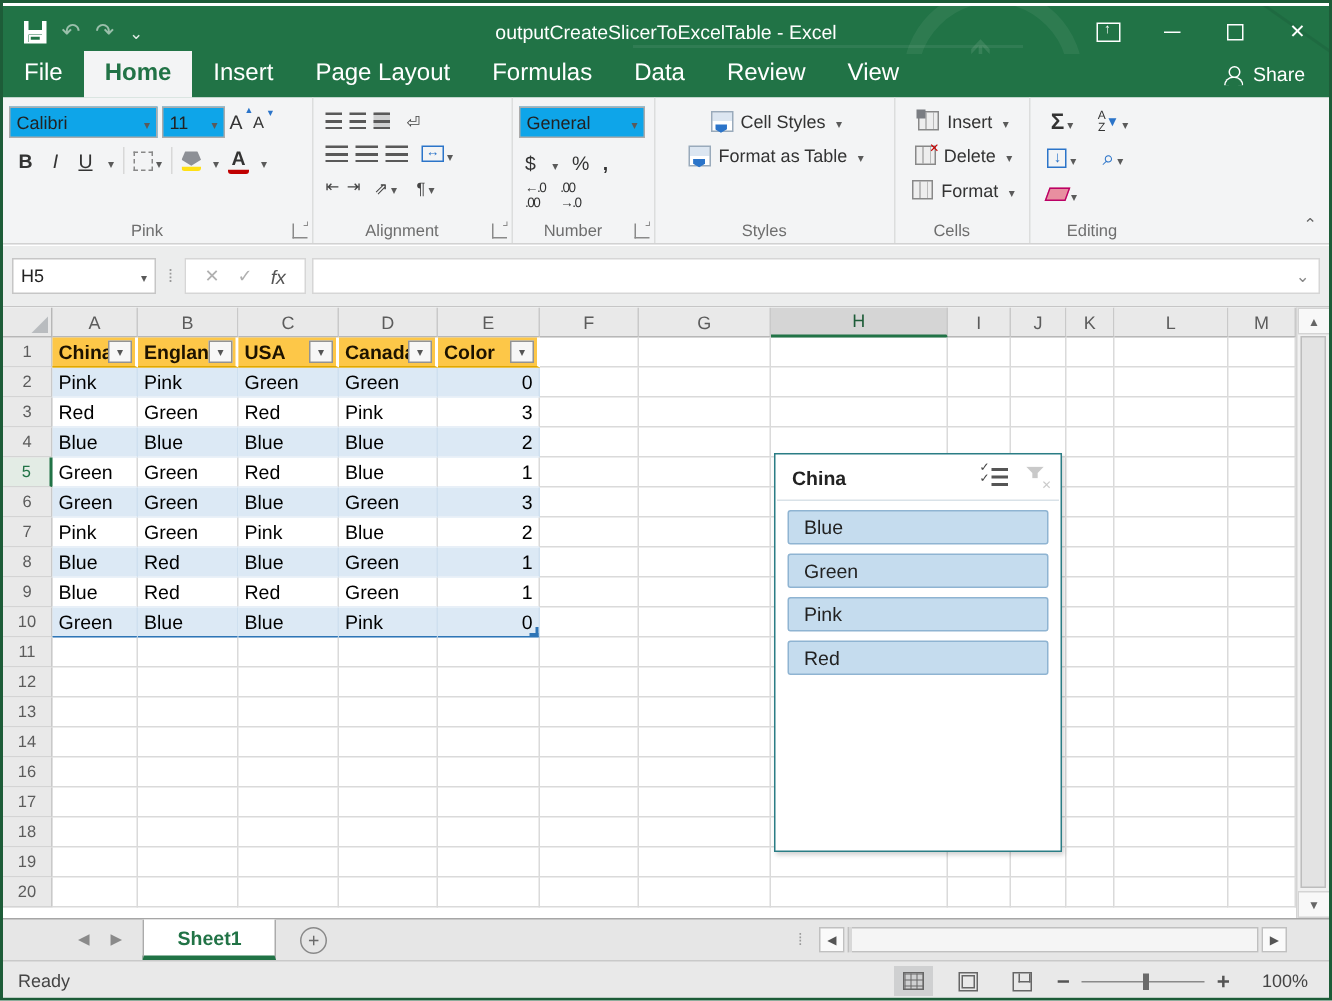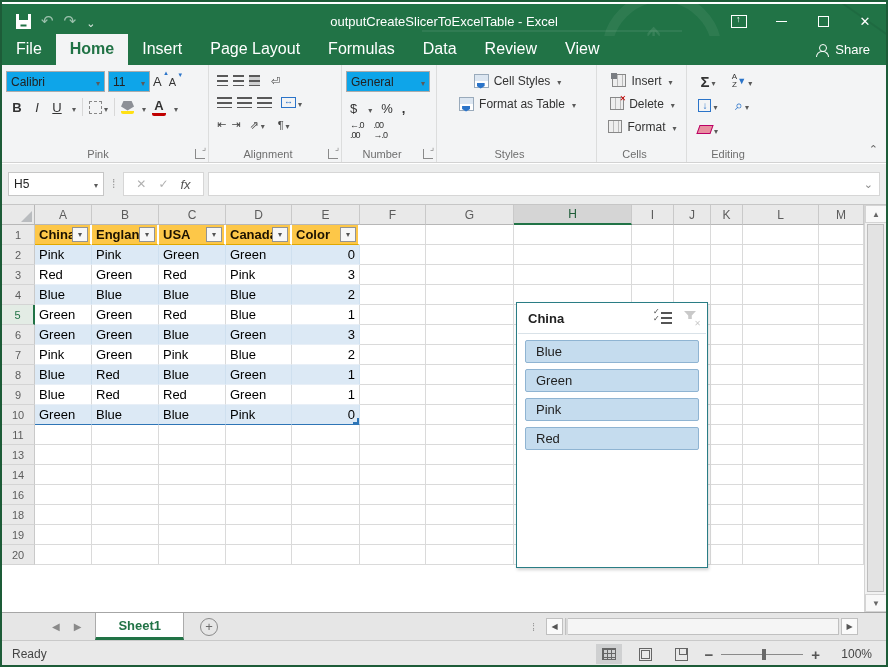--- a/index.html
+++ b/index.html
@@ -647,20 +647,36 @@
           <div class="cell" style="width: 66px;"></div>
           <div class="cell" style="width: 88px;"></div>
           <div class="cell" style="width: 118px;"></div>
           <div class="cell" style="width: 42px;"></div>
           <div class="cell" style="width: 37px;"></div>
           <div class="cell" style="width: 32px;"></div>
           <div class="cell" style="width: 76px;"></div>
           <div class="cell" style="width: 45px;"></div>
         </div>
         <div class="grow">
+          <div class="rowh">12</div>
+          <div class="cell" style="width: 57px;"></div>
+          <div class="cell" style="width: 67px;"></div>
+          <div class="cell" style="width: 67px;"></div>
+          <div class="cell" style="width: 66px;"></div>
+          <div class="cell" style="width: 68px;"></div>
+          <div class="cell" style="width: 66px;"></div>
+          <div class="cell" style="width: 88px;"></div>
+          <div class="cell" style="width: 118px;"></div>
+          <div class="cell" style="width: 42px;"></div>
+          <div class="cell" style="width: 37px;"></div>
+          <div class="cell" style="width: 32px;"></div>
+          <div class="cell" style="width: 76px;"></div>
+          <div class="cell" style="width: 45px;"></div>
+        </div>
+        <div class="grow">
           <div class="rowh">13</div>
           <div class="cell" style="width: 57px;"></div>
           <div class="cell" style="width: 67px;"></div>
           <div class="cell" style="width: 67px;"></div>
           <div class="cell" style="width: 66px;"></div>
           <div class="cell" style="width: 68px;"></div>
           <div class="cell" style="width: 66px;"></div>
           <div class="cell" style="width: 88px;"></div>
           <div class="cell" style="width: 118px;"></div>
           <div class="cell" style="width: 42px;"></div>
@@ -680,20 +696,36 @@
           <div class="cell" style="width: 88px;"></div>
           <div class="cell" style="width: 118px;"></div>
           <div class="cell" style="width: 42px;"></div>
           <div class="cell" style="width: 37px;"></div>
           <div class="cell" style="width: 32px;"></div>
           <div class="cell" style="width: 76px;"></div>
           <div class="cell" style="width: 45px;"></div>
         </div>
         <div class="grow">
           <div class="rowh">16</div>
+          <div class="cell" style="width: 57px;"></div>
+          <div class="cell" style="width: 67px;"></div>
+          <div class="cell" style="width: 67px;"></div>
+          <div class="cell" style="width: 66px;"></div>
+          <div class="cell" style="width: 68px;"></div>
+          <div class="cell" style="width: 66px;"></div>
+          <div class="cell" style="width: 88px;"></div>
+          <div class="cell" style="width: 118px;"></div>
+          <div class="cell" style="width: 42px;"></div>
+          <div class="cell" style="width: 37px;"></div>
+          <div class="cell" style="width: 32px;"></div>
+          <div class="cell" style="width: 76px;"></div>
+          <div class="cell" style="width: 45px;"></div>
+        </div>
+        <div class="grow">
+          <div class="rowh">17</div>
           <div class="cell" style="width: 57px;"></div>
           <div class="cell" style="width: 67px;"></div>
           <div class="cell" style="width: 67px;"></div>
           <div class="cell" style="width: 66px;"></div>
           <div class="cell" style="width: 68px;"></div>
           <div class="cell" style="width: 66px;"></div>
           <div class="cell" style="width: 88px;"></div>
           <div class="cell" style="width: 118px;"></div>
           <div class="cell" style="width: 42px;"></div>
           <div class="cell" style="width: 37px;"></div>

